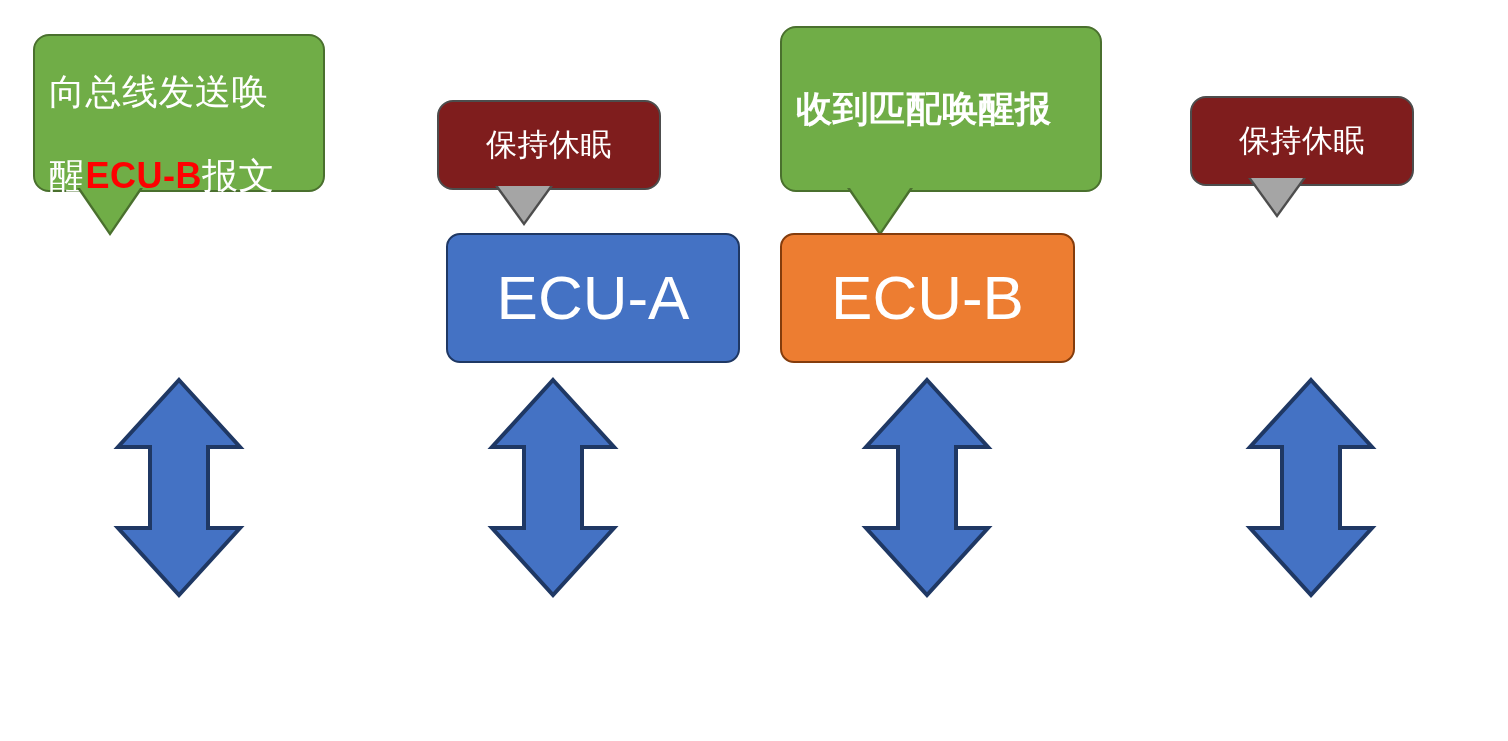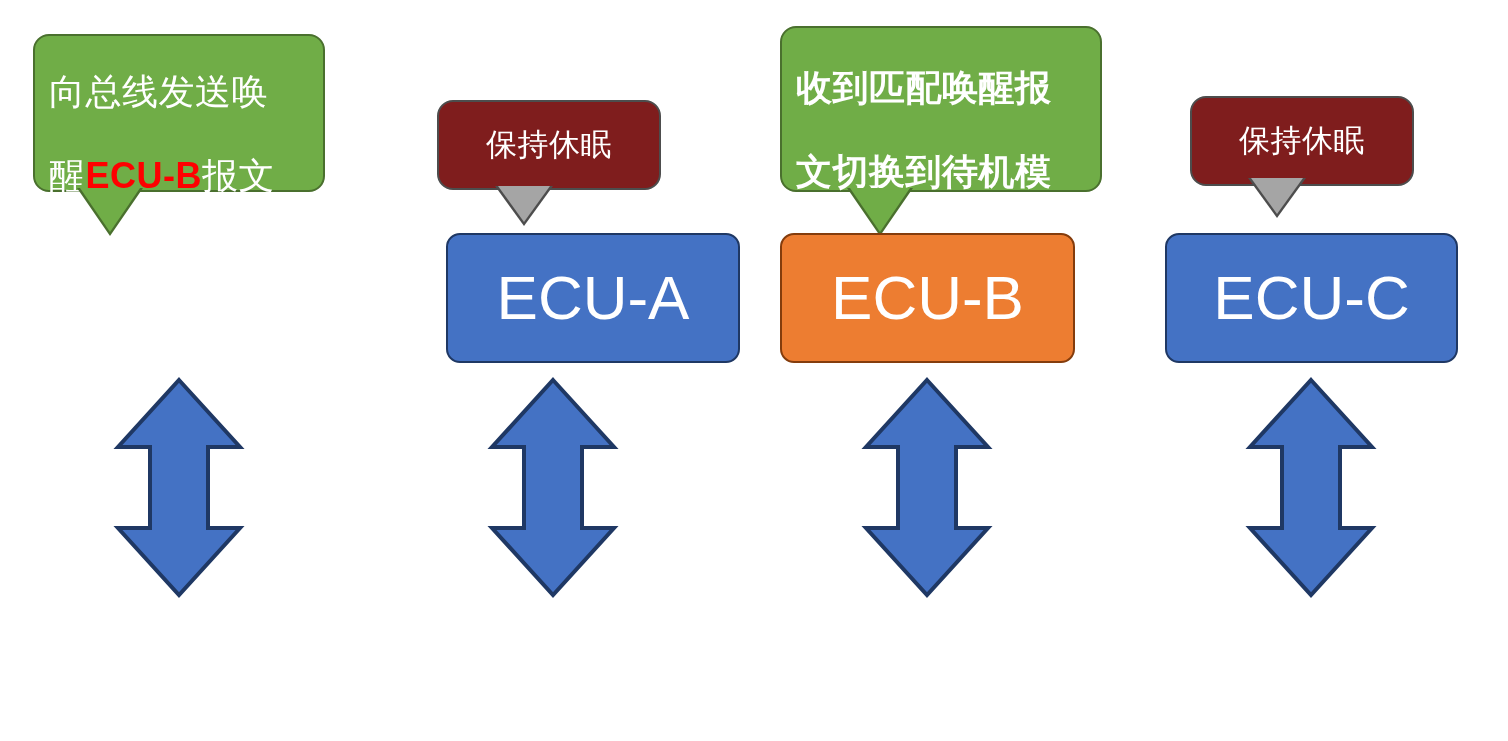--- a/index.html
+++ b/index.html
@@ -110,21 +110,20 @@
   <div class="arrow" style="left:486px;top:377px;width:134px;height:221px;">
     <svg width="134" height="221" viewBox="0 0 134 221" xmlns="http://www.w3.org/2000/svg">
       <polygon points="67,3 128,70 96,70 96,151 128,151 67,218 6,151 38,151 38,70 6,70" fill="#4472C4" stroke="#1F3864" stroke-width="4" stroke-linejoin="miter"></polygon>
     </svg>
   </div>
 
   <div class="callout c-green" style="left:780px;top:26px;width:322px;height:166px;font-weight:bold;">
     <div class="body" style="height:166px;">
       <div class="txt" style="font-size:36px;">
         <span>收到匹配唤醒报</span><br>
-        <span>文切换到待机模</span>
       </div>
     </div>
     <div class="tail" style="left:70px;top:162px;">
       <div class="tail-stroke" style="left:-3px;top:0;"></div>
       <div class="tail-fill" style="left:0;top:0;"></div>
     </div>
   </div>
 
   <div class="node orange" style="left:780px;top:233px;width:295px;height:130px;">
     <span class="label" style="font-size:62px;">ECU-B</span>
@@ -139,23 +138,20 @@
   <div class="callout c-gray" style="left:1190px;top:96px;width:224px;height:90px;">
     <div class="body" style="height:90px;justify-content:center;">
       <div class="txt" style="font-size:31px;">保持休眠</div>
     </div>
     <div class="tail" style="left:61px;top:82px;">
       <div class="tail-stroke" style="left:-3px;top:0;"></div>
       <div class="tail-fill" style="left:0;top:0;"></div>
     </div>
   </div>
 
-  <div class="node blue" style="left:1165px;top:233px;width:293px;height:130px;">
-    <span class="label" style="font-size:62px;">ECU-C</span>
-  </div>
 
   <div class="arrow" style="left:1244px;top:377px;width:134px;height:221px;">
     <svg width="134" height="221" viewBox="0 0 134 221" xmlns="http://www.w3.org/2000/svg">
       <polygon points="67,3 128,70 96,70 96,151 128,151 67,218 6,151 38,151 38,70 6,70" fill="#4472C4" stroke="#1F3864" stroke-width="4" stroke-linejoin="miter"></polygon>
     </svg>
   </div>
 
 
 </div>
 

